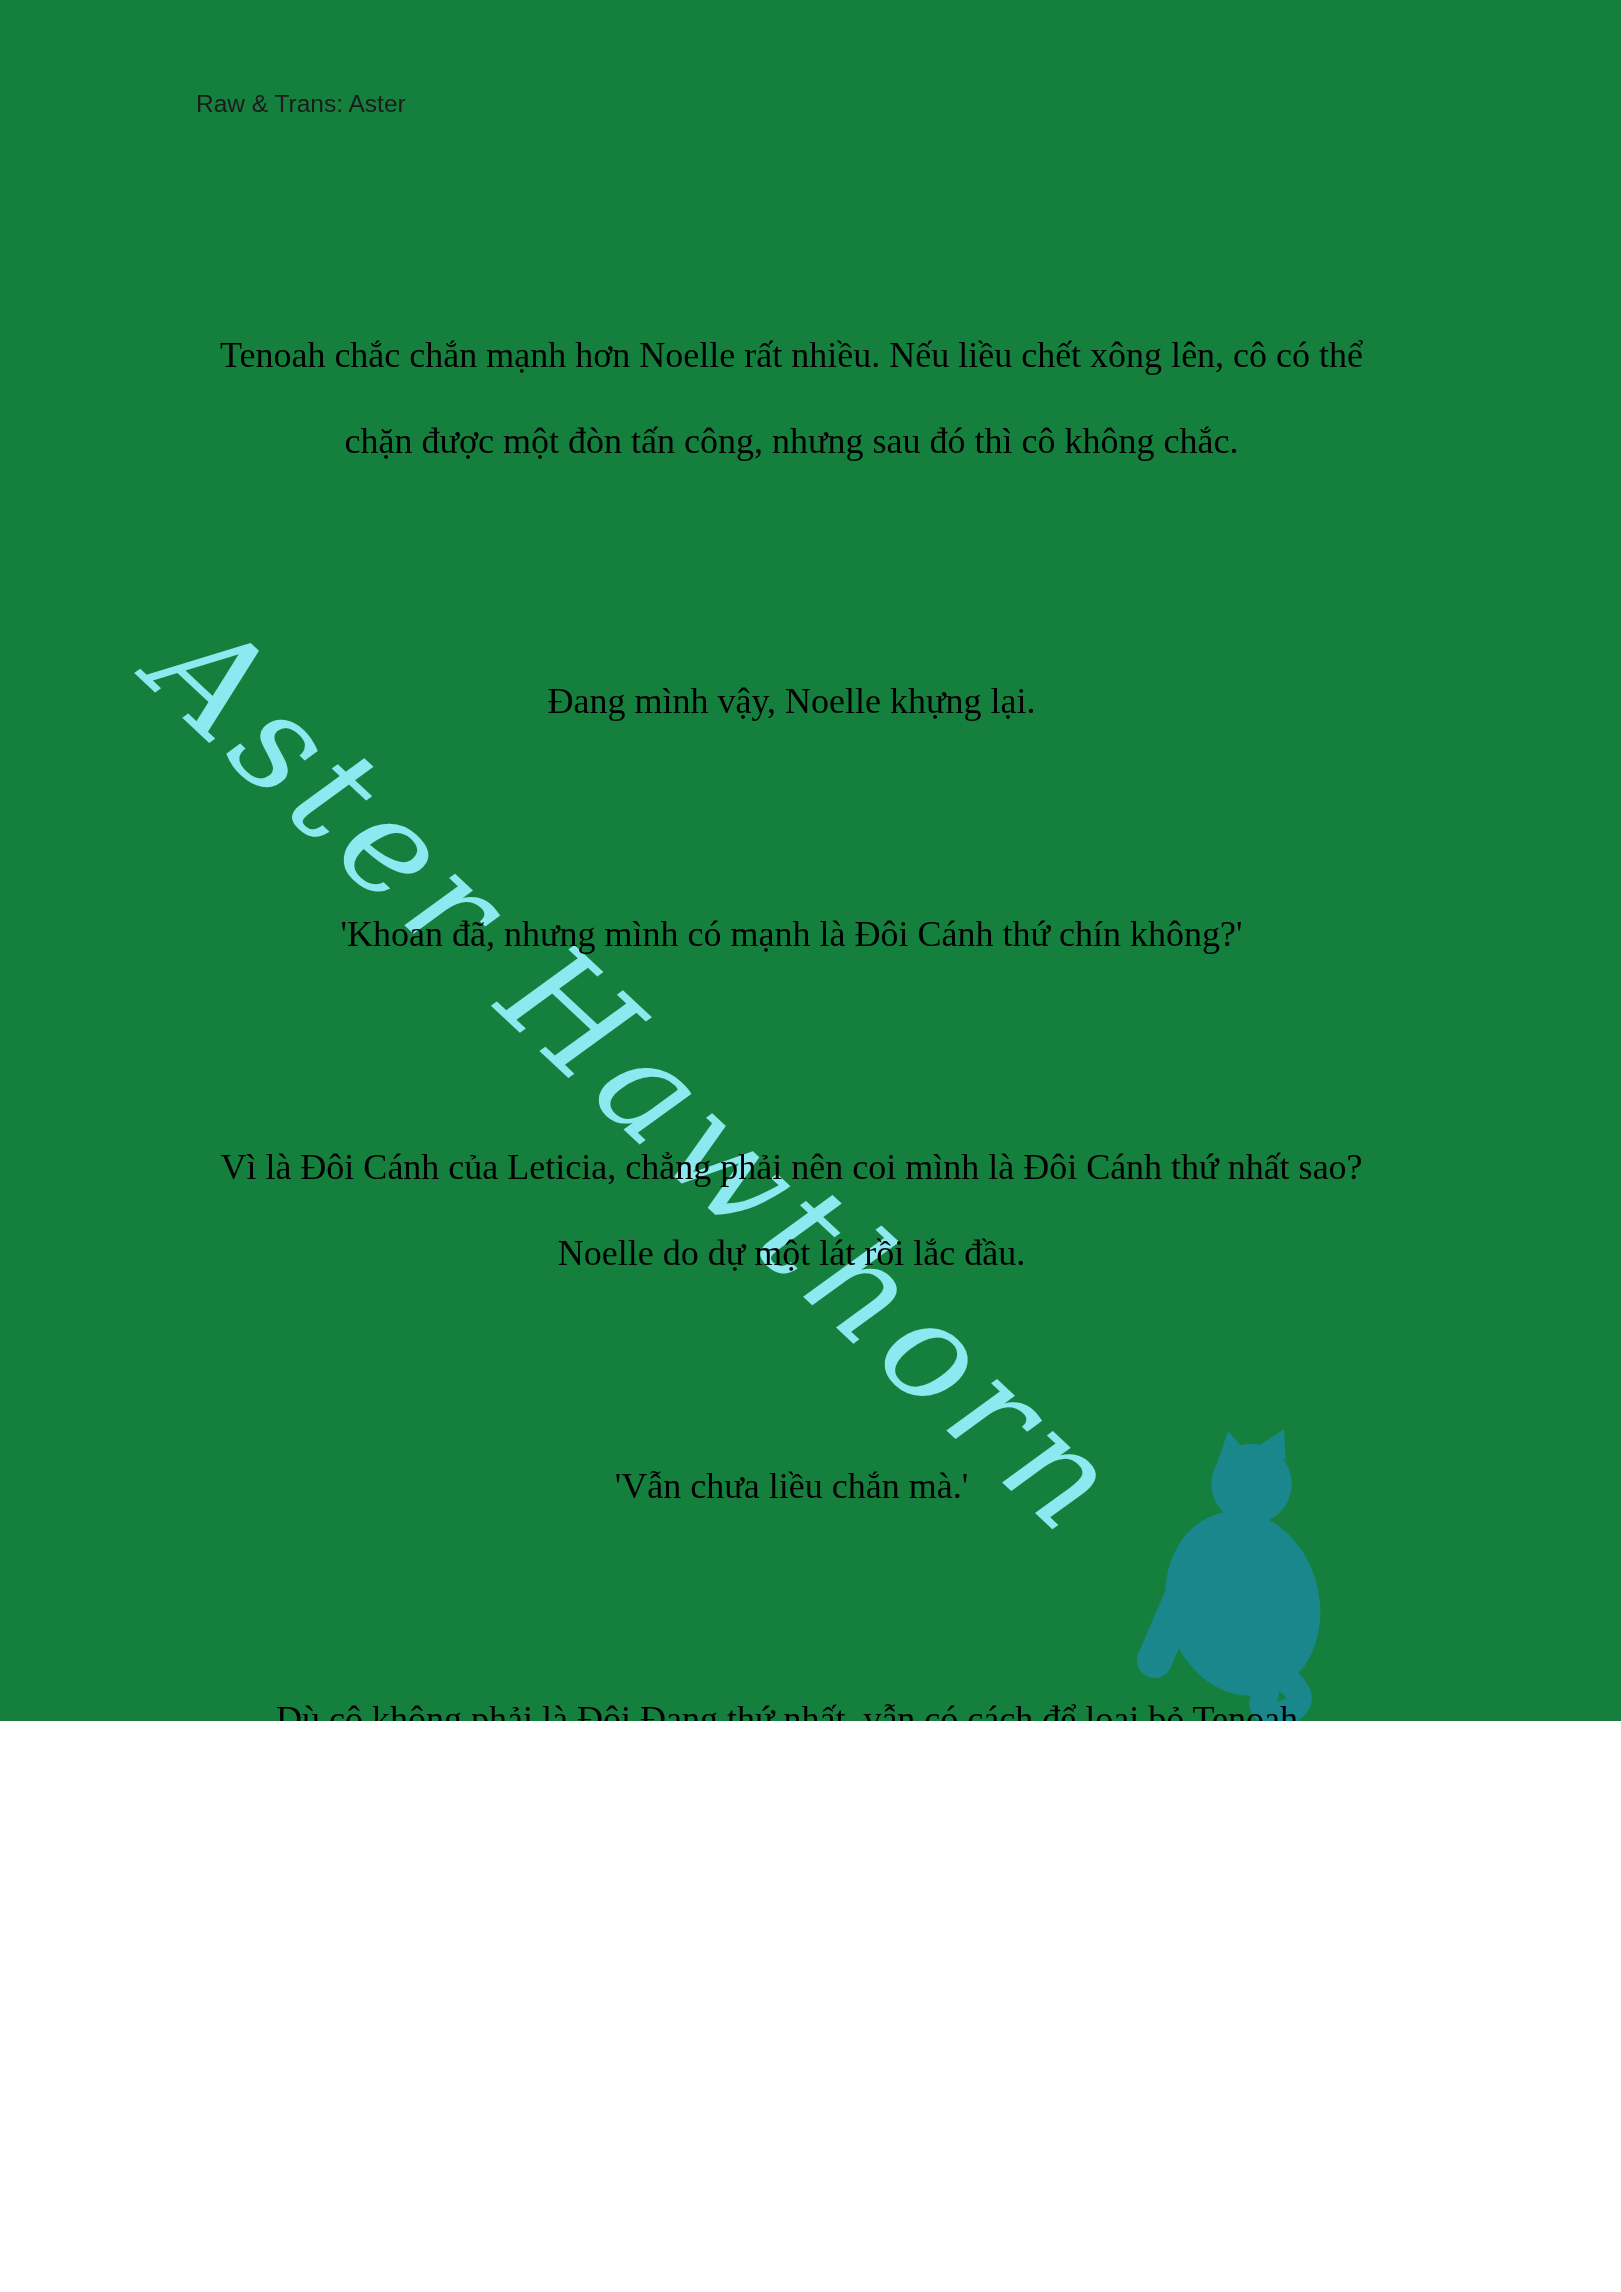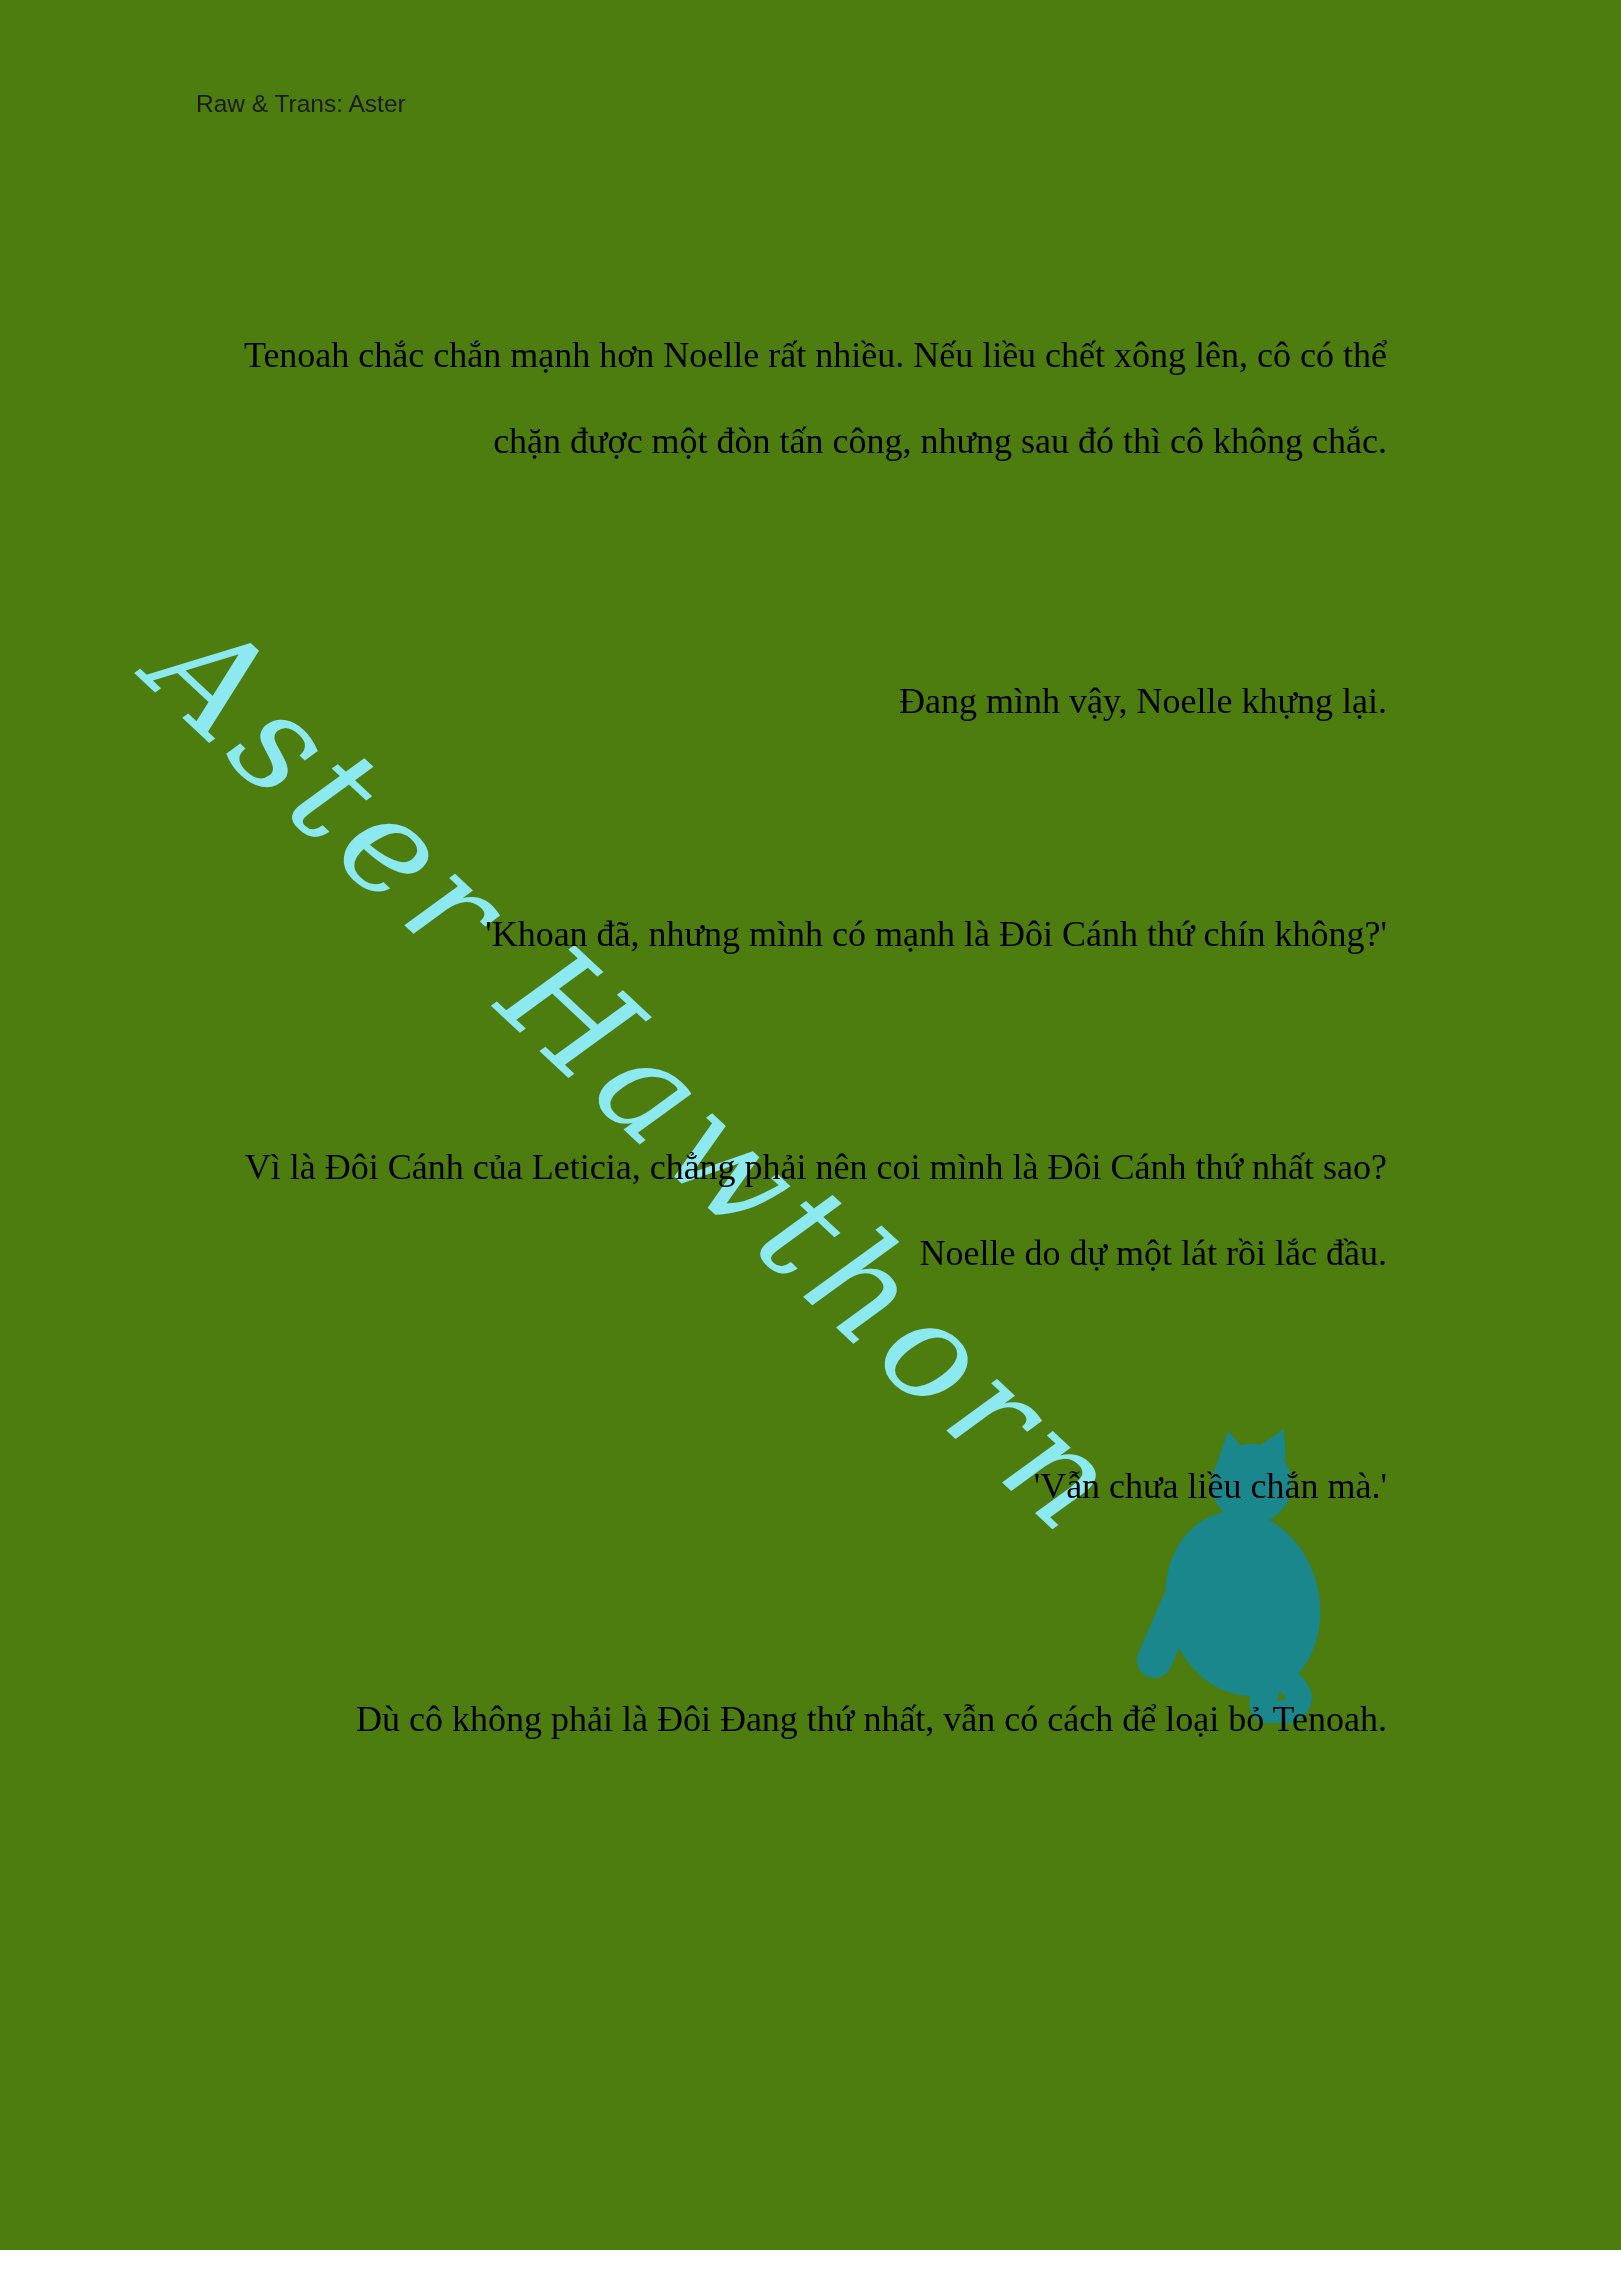--- a/index.html
+++ b/index.html
@@ -4,22 +4,22 @@
 <style>
   html, body {
     margin: 0;
     padding: 0;
     background: #ffffff;
     font-family: "Liberation Serif", serif;
   }
   .page {
     position: relative;
     width: 1621px;
-    height: 2250px;
-    background: #4d7c0f;
+    height: 1721px;
+    background: #15803d;
     overflow: hidden;
   }
   .header {
     position: absolute;
     top: 90px;
     left: 196px;
     font-family: "Liberation Sans", sans-serif;
     font-size: 24.5px;
     color: #1b1b1b;
     z-index: 2;
@@ -44,21 +44,21 @@
     top: 312px;
     left: 196px;
     width: 1191px;
     z-index: 1;
   }
   .content p {
     margin: 0 0 147px 0;
     font-size: 36px;
     line-height: 86px;
     color: #000000;
-    text-align: right;
+    text-align: center;
   }
   .content p.first {
     margin-bottom: 174px;
   }
   .cat {
     position: absolute;
     top: 1429px;
     left: 1127px;
     width: 211px;
     height: 294px;

